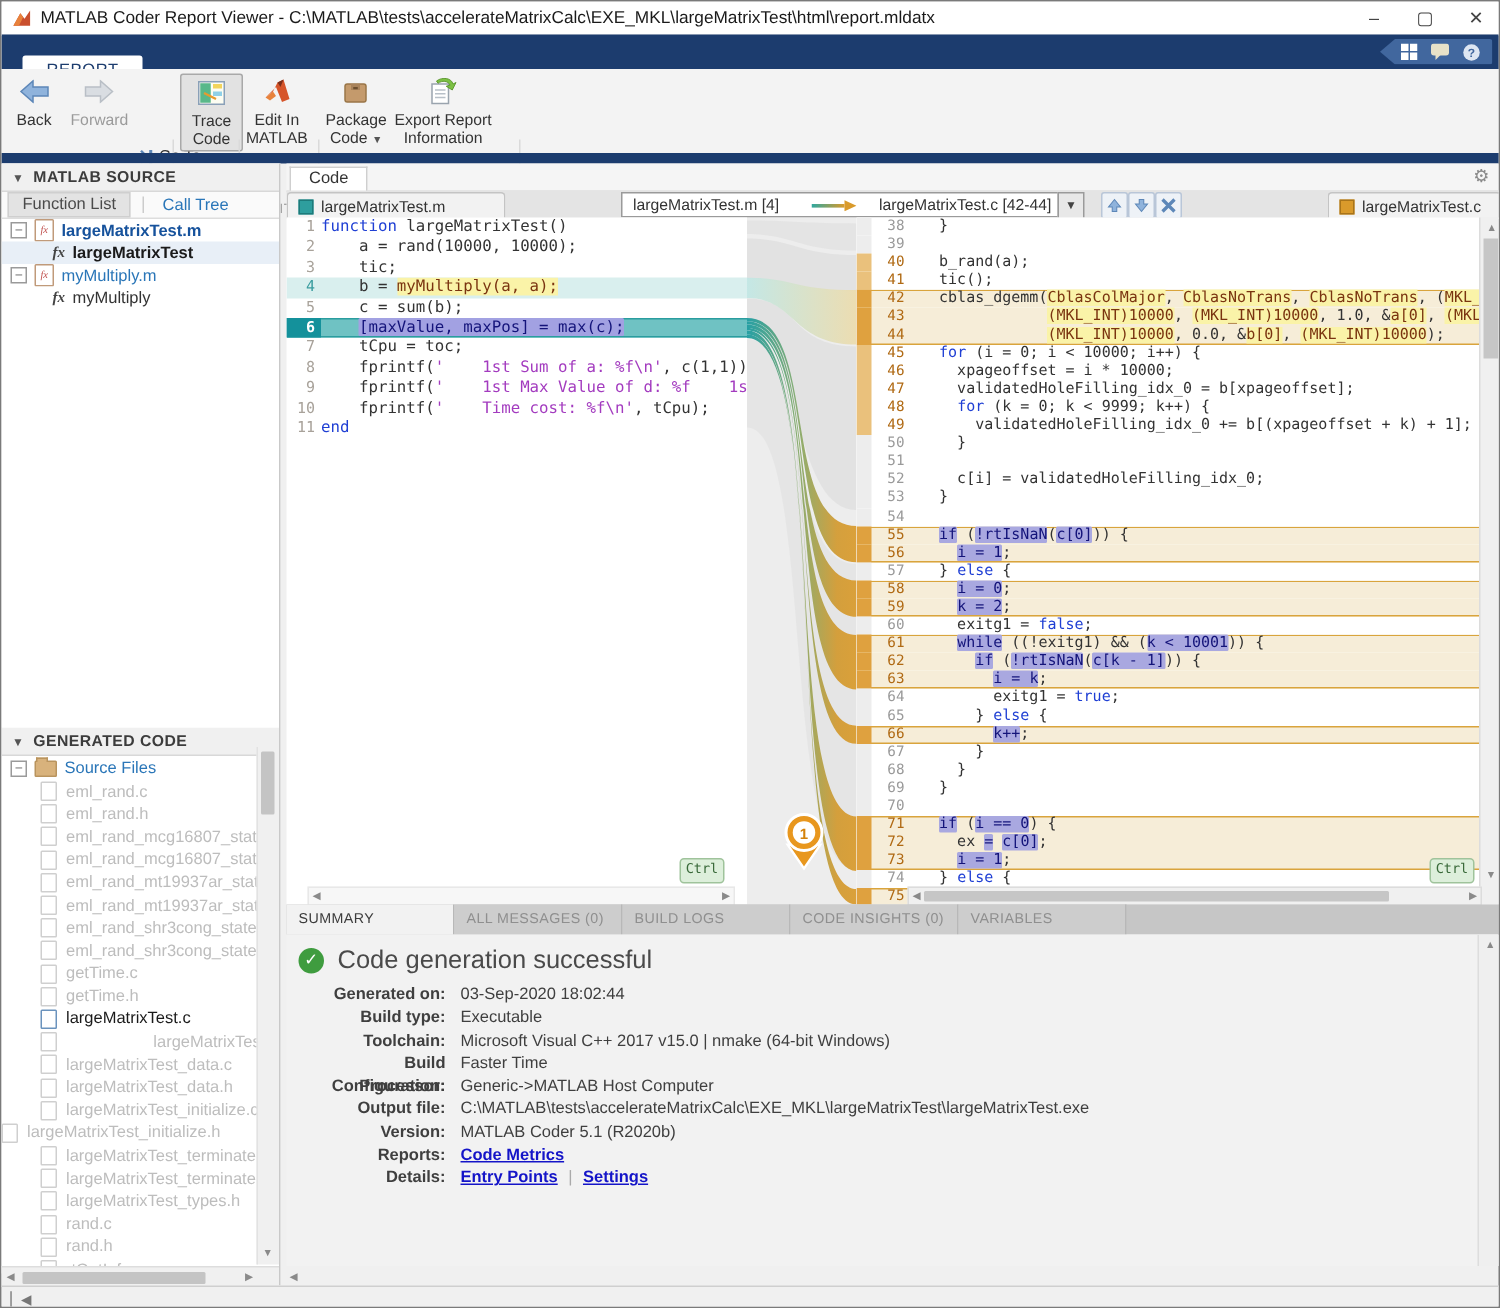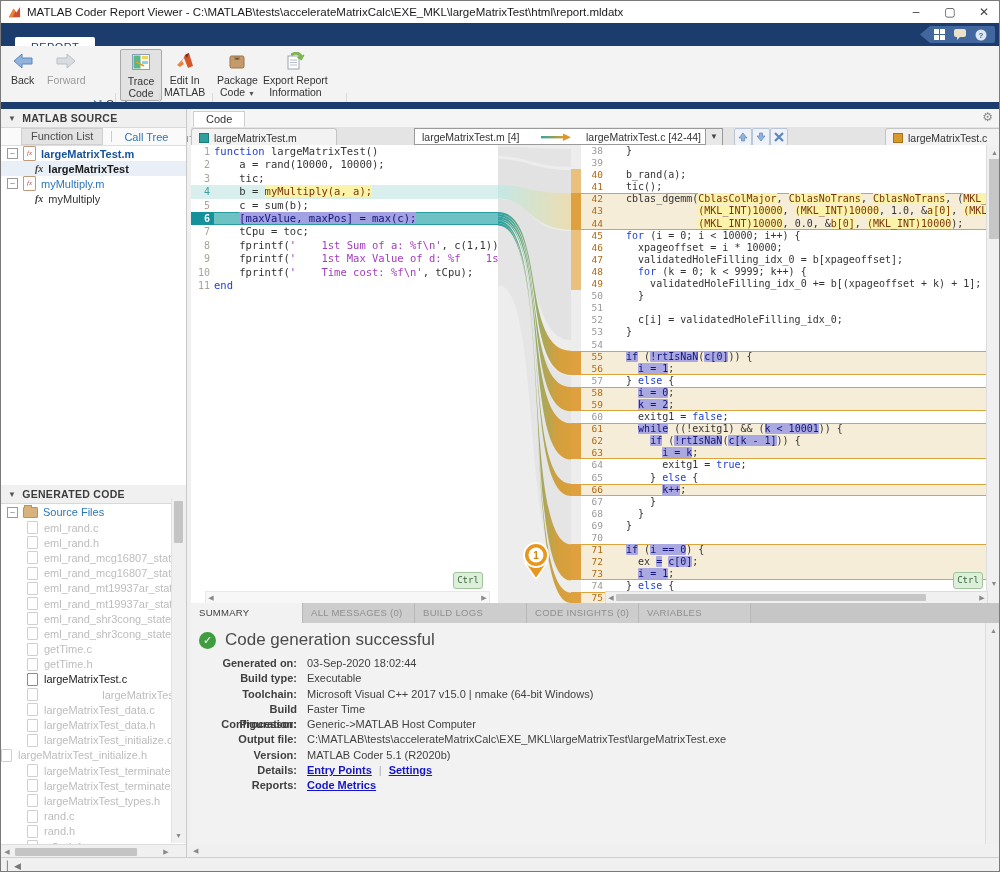--- a/index.html
+++ b/index.html
@@ -27,21 +27,21 @@
   .minirow{display:flex;align-items:center;gap:4px;height:16px;font-size:10.5px;color:#333}
   .gsep{position:absolute;top:48px;width:1px;height:50px;background:#dadada;top:47px}
   .glabel{position:absolute;top:88px;font-size:9px;color:#8d8d8d;letter-spacing:.4px;width:90px;text-align:center}
   #ribbon-bottom{left:0;top:101px;width:1000px;height:7px;background:#1c3c6e}
   
   #sidebar{left:0;top:108px;width:185px;height:748px;background:#fff;border-right:1px solid #c9c9c9}
   .panel-hdr{height:18px;background:#f0f0f0;border-bottom:1px solid #d8d8d8;display:flex;align-items:center;
       font-weight:bold;font-size:10.5px;color:#3c3c3c;letter-spacing:.3px}
   .tri{font-size:8px;color:#555;margin:0 6px 0 7px}
   #src-tabs{height:17px;background:#fafafa;border-bottom:1px solid #ddd;display:flex;align-items:center;font-size:11px}
-  #tab-function-list{background:#e3e3e3;border:1px solid #cfcfcf;color:#4a4a4a;padding:0 9px;height:15px;line-height:15px;margin-left:20px}
+  #tab-function-list{background:#e3e3e3;border:1px solid #cfcfcf;color:#4a4a4a;padding:0 9px;height:15px;line-height:15px;margin-left:4px}
   #tab-call-tree{color:#2a76b8;padding:0 12px}
   .vsep{width:1px;height:11px;background:#ccc}
   #msrc-tree{height:339px;background:#fff;position:relative;overflow:hidden}
   .trow{height:15px;display:flex;align-items:center;white-space:nowrap;overflow:hidden}
   .expander{width:9px;height:9px;border:1px solid #9a9a9a;background:#fff;color:#555;font-size:8px;line-height:7px;
       text-align:center;margin:0 5px 0 6px;flex:0 0 9px}
   .ficon{width:11px;height:13px;background:#fff;border:1px solid #c09a7a;border-radius:1px;margin-right:5px;flex:0 0 11px;
       position:relative;font-style:italic;font-family:"Liberation Serif",serif;font-size:7px;color:#c0504d;text-align:center;line-height:12px}
   .fx{font-style:italic;font-family:"Liberation Serif",serif;font-weight:bold;color:#444;margin:0 5px 0 0;font-size:10px}
   .lbl-blue-b{color:#16529c;font-weight:bold}
@@ -594,26 +594,26 @@
       </div>
       <div class="sum-row">
         <span class="sum-label">Output file:</span>
         <span class="sum-value">C:\MATLAB\tests\accelerateMatrixCalc\EXE_MKL\largeMatrixTest\largeMatrixTest.exe</span>
       </div>
       <div class="sum-row">
         <span class="sum-label">Version:</span>
         <span class="sum-value">MATLAB Coder 5.1 (R2020b)</span>
       </div>
       <div class="sum-row">
+        <span class="sum-label">Reports:</span>
+        <span class="sum-value"><span class="sum-link">Code Metrics</span></span>
+      </div>
+      <div class="sum-row">
         <span class="sum-label">Details:</span>
         <span class="sum-value"><span class="sum-link">Entry Points</span><span class="link-sep">|</span><span class="sum-link">Settings</span></span>
-      </div>
-      <div class="sum-row">
-        <span class="sum-label">Reports:</span>
-        <span class="sum-value"><span class="sum-link">Code Metrics</span></span>
       </div>
     </div>
   <div id="sumvscroll">
     <div class="sb-arrow" style="margin-top:2px">▲</div>
   </div>
 </div>
 
 <div class="abs" id="main-hs-arrow">◀</div>
 <div class="abs" id="status-strip">
   <span id="collapse-icon">▏◀</span>

